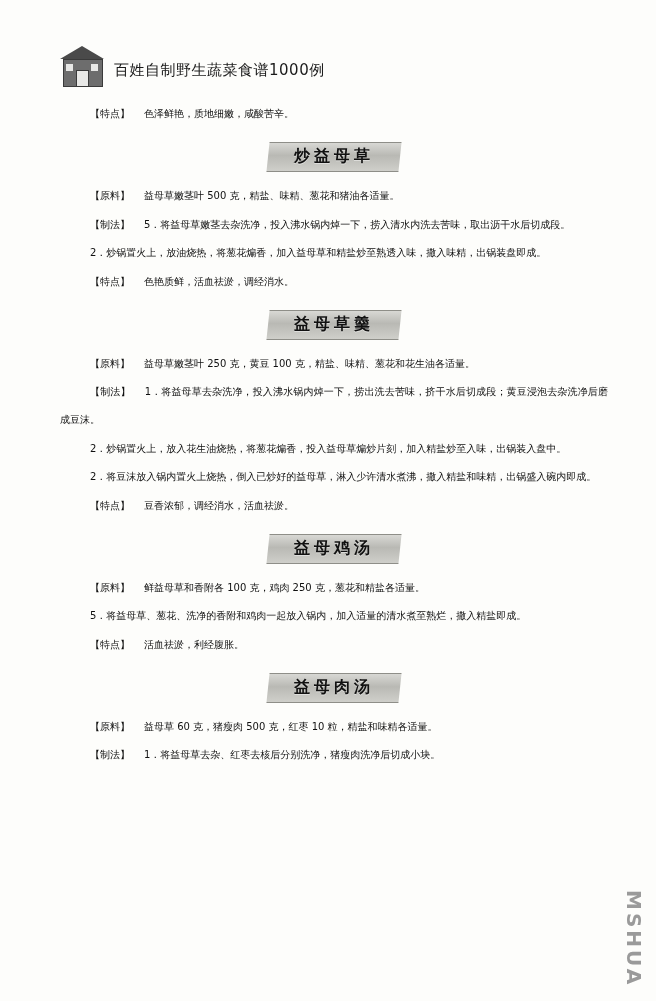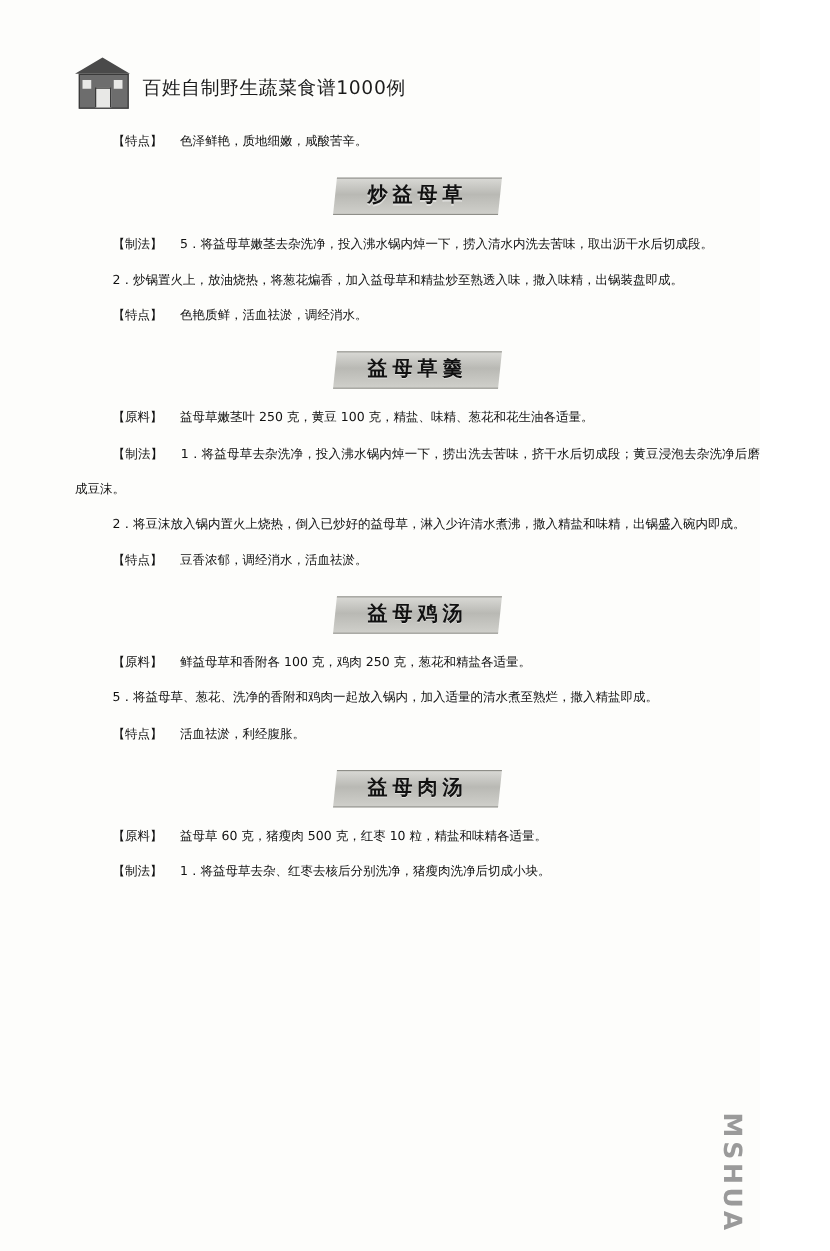--- a/index.html
+++ b/index.html
@@ -15,20 +15,21 @@
     color: #111;
     overflow: hidden;
   }
 
   .page {
     position: absolute;
     left: 0; top: 0;
     width: 608px;
     height: 1001px;
     background: #fdfdfb;
+    padding-left: 48px;
   }
 
   
   .header {
     position: absolute;
     left: 58px;
     top: 42px;
     width: 560px;
     height: 44px;
     display: flex;
@@ -234,39 +235,45 @@
   <div class="content">
 
     <p class="para indent">
       <span class="tag">【特点】</span><span class="gap"></span><span>色泽鲜艳，质地细嫩，咸酸苦辛。</span>
     </p>
 
     <div class="recipe-head">
       <div class="banner"><span>炒益母草</span></div>
     </div>
     <p class="para indent">
+      <span class="tag">【原料】</span><span class="gap"></span><span>益母草嫩茎叶 500 克，精盐、味精、葱花和猪油各适量。</span>
+    </p>
+    <p class="para indent">
       <span class="tag">【制法】</span><span class="gap"></span><span>5．将益母草嫩茎去杂洗净，投入沸水锅内焯一下，捞入清水内洗去苦味，取出沥干水后切成段。</span>
     </p>
     <p class="para indent2">
       <span>2．炒锅置火上，放油烧热，将葱花煸香，加入益母草和精盐炒至熟透入味，撒入味精，出锅装盘即成。</span>
     </p>
     <p class="para indent">
       <span class="tag">【特点】</span><span class="gap"></span><span>色艳质鲜，活血祛淤，调经消水。</span>
     </p>
 
     <div class="recipe-head">
       <div class="banner"><span>益母草羹</span></div>
     </div>
     <p class="para indent">
       <span class="tag">【原料】</span><span class="gap"></span><span>益母草嫩茎叶 250 克，黄豆 100 克，精盐、味精、葱花和花生油各适量。</span>
     </p>
     <p class="para indent">
       <span class="tag">【制法】</span><span class="gap"></span><span>1．将益母草去杂洗净，投入沸水锅内焯一下，捞出洗去苦味，挤干水后切成段；黄豆浸泡去杂洗净后磨成豆沫。</span>
     </p>
     <p class="para indent2">
+      <span>2．炒锅置火上，放入花生油烧热，将葱花煸香，投入益母草煸炒片刻，加入精盐炒至入味，出锅装入盘中。</span>
+    </p>
+    <p class="para indent2">
       <span>2．将豆沫放入锅内置火上烧热，倒入已炒好的益母草，淋入少许清水煮沸，撒入精盐和味精，出锅盛入碗内即成。</span>
     </p>
     <p class="para indent">
       <span class="tag">【特点】</span><span class="gap"></span><span>豆香浓郁，调经消水，活血祛淤。</span>
     </p>
 
     <div class="recipe-head">
       <div class="banner"><span>益母鸡汤</span></div>
     </div>
     <p class="para indent">

